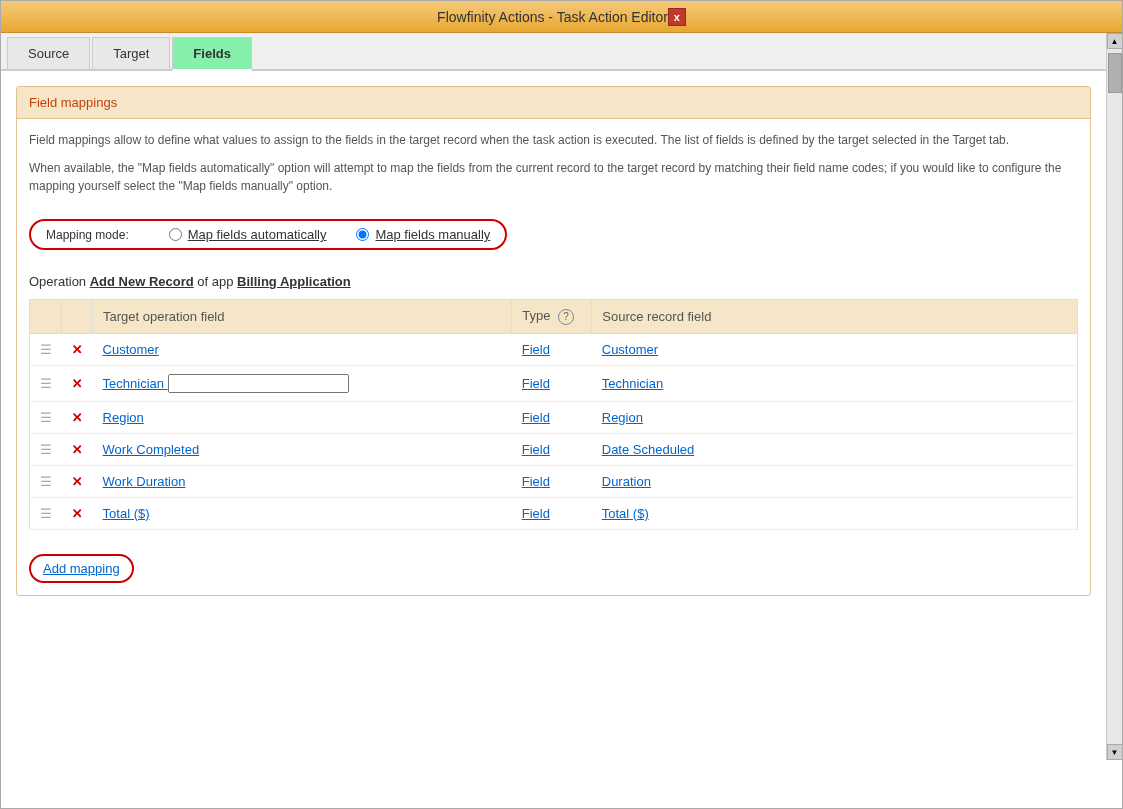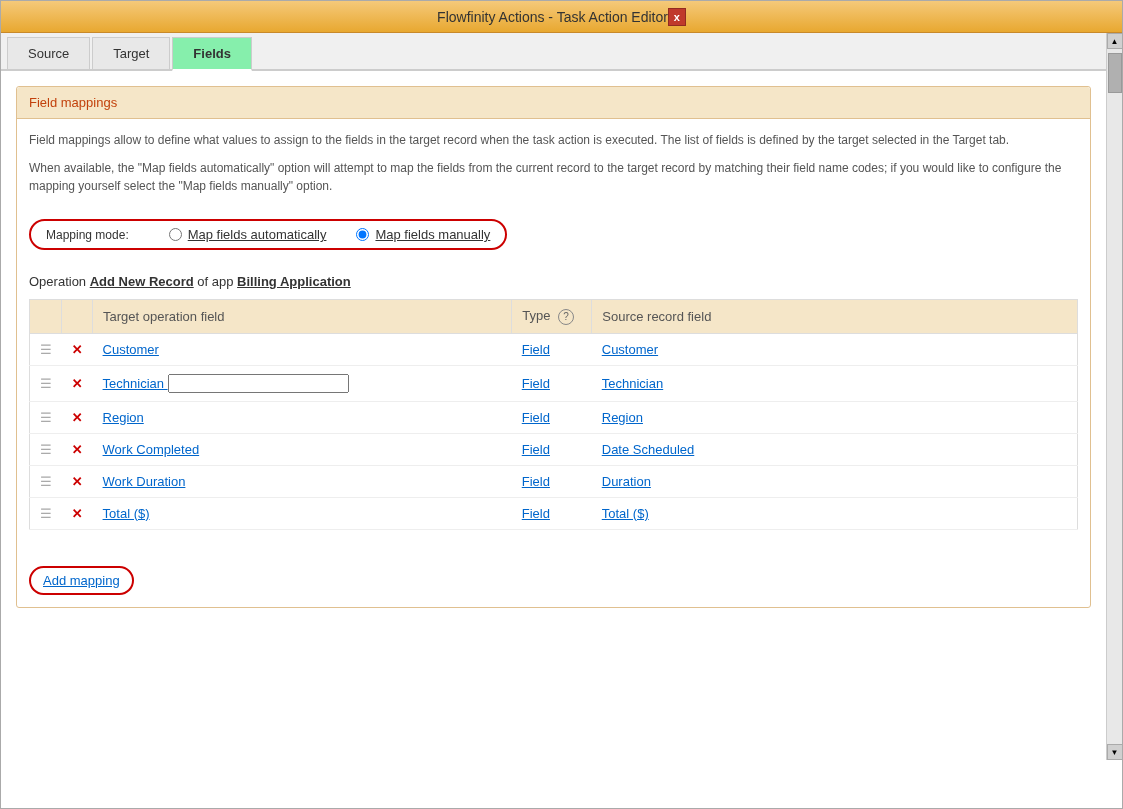--- a/index.html
+++ b/index.html
@@ -225,21 +225,21 @@
       border-radius: 50%;
       border: 1px solid #888;
       font-size: 10px;
       color: #666;
       cursor: pointer;
       margin-left: 4px;
     }
 
     .add-mapping-btn {
       display: inline-block;
-      margin-top: 24px;
+      margin-top: 12px;
       padding: 5px 12px;
       border: 2px solid #cc0000;
       border-radius: 15px;
       color: #0066cc;
       text-decoration: underline;
       cursor: pointer;
       font-size: 13px;
       background: transparent;
     }
 

